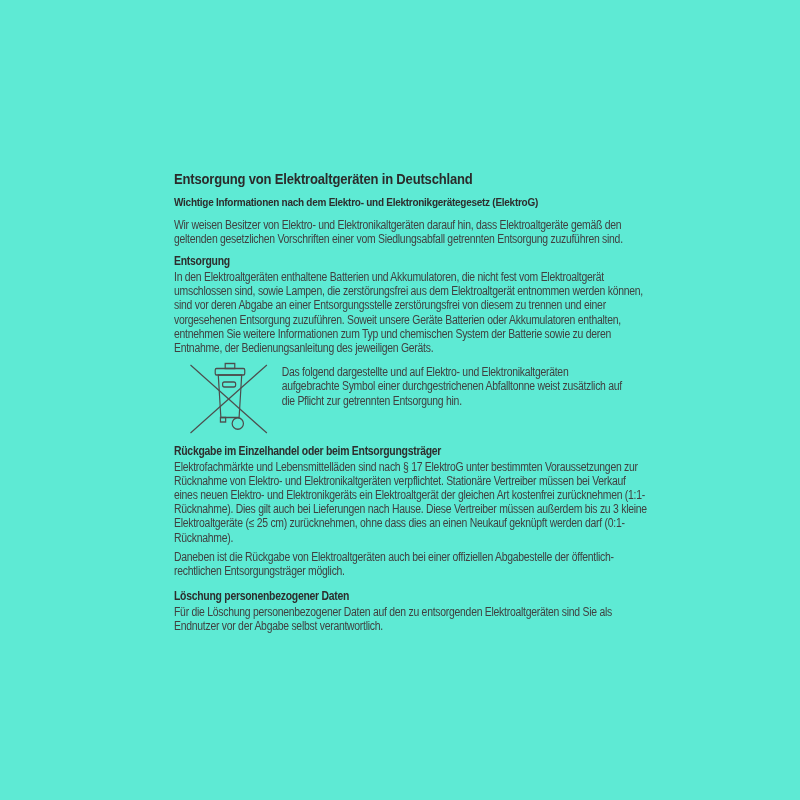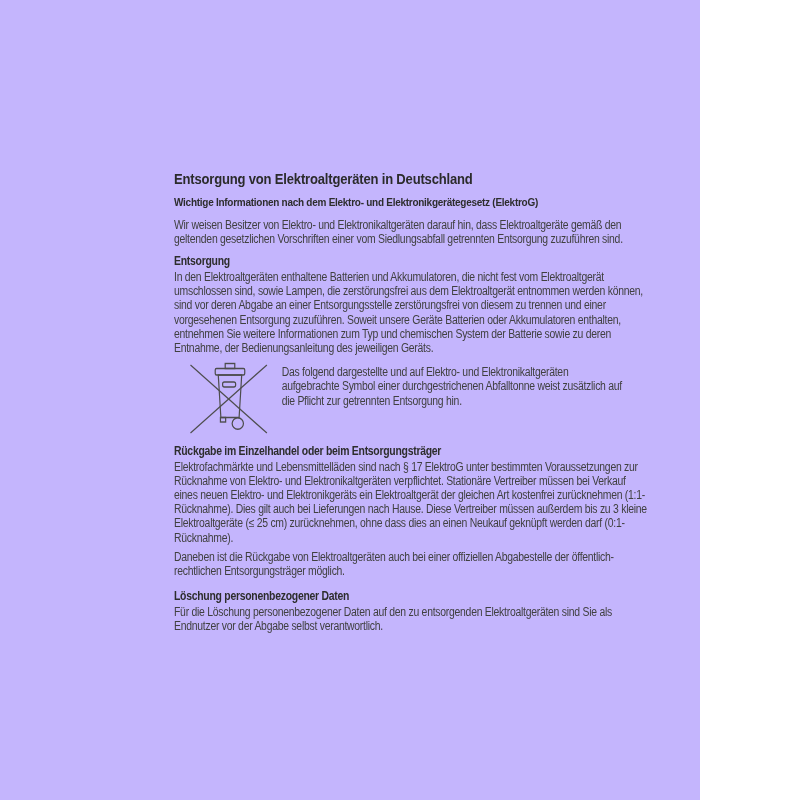--- a/index.html
+++ b/index.html
@@ -2,23 +2,23 @@
 <html lang="de"><head>
 <meta charset="utf-8">
 <style>
   html, body {
     margin: 0;
     padding: 0;
     background: #ffffff;
   }
   .page {
     position: relative;
-    width: 700px;
+    width: 800px;
     height: 800px;
-    background: #c4b5fd;
+    background: #5eead4;
     overflow: hidden;
     font-family: "Liberation Sans", "DejaVu Sans", sans-serif;
   }
   
   .content {
     position: absolute;
     left: 174px;
     top: 170px;
     width: 546px;
     transform: scaleX(0.868);

